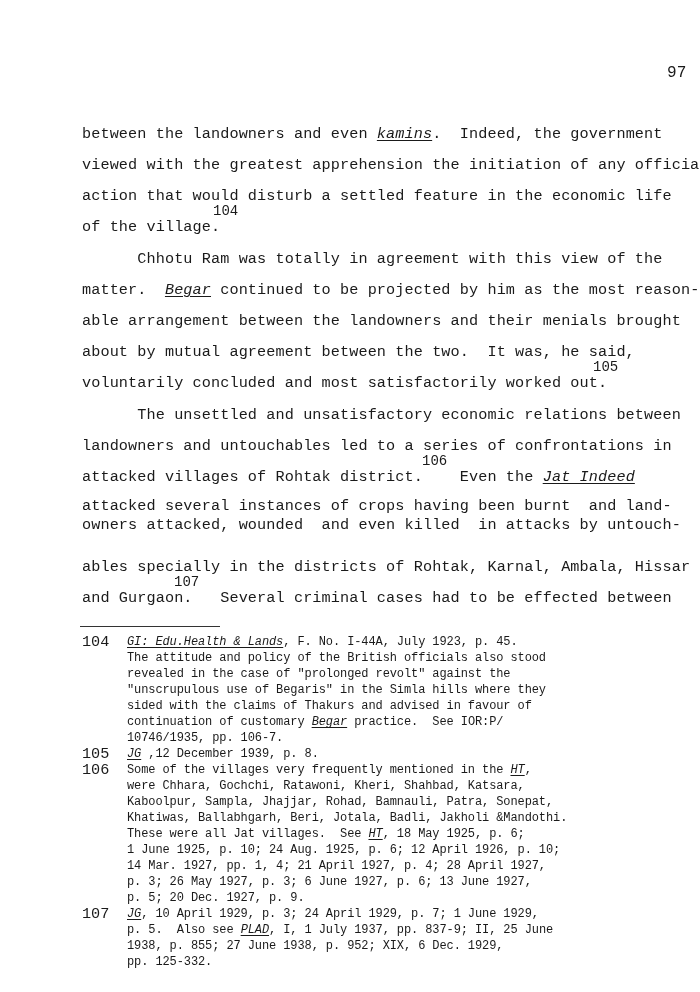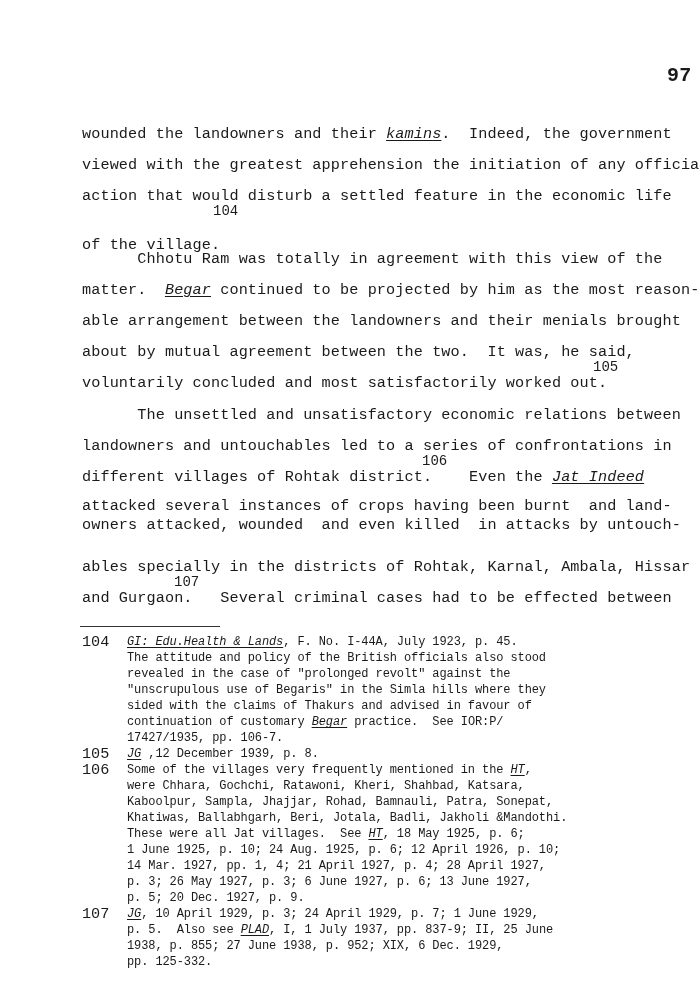--- a/index.html
+++ b/index.html
@@ -12,23 +12,22 @@
     height: 992px;
     position: relative;
     overflow: hidden;
     font-family: "Liberation Mono", "DejaVu Sans Mono", monospace;
     color: #1a1a1a;
   }
   .page-number {
     position: absolute;
     left: 667px;
     top: 64px;
-    font-size: 20px;
+    font-size: 16px;
     letter-spacing: 0.2px;
-    font-weight: bold;
   }
   .body-text {
     position: absolute;
     left: 82px;
     top: 0;
     width: 620px;
   }
   .line {
     position: absolute;
     left: 0;
@@ -67,56 +66,56 @@
     white-space: pre;
     letter-spacing: -0.1px;
   }
 </style>
 </head>
 <body>
 
 <div class="page-number">97</div>
 
 <div class="body-text">
-  <div class="line" style="top:125px"><span>wounded the landowners and their </span><u>kamins</u><span>.  Indeed, the government</span></div>
+  <div class="line" style="top:125px"><span>between the landowners and even </span><u>kamins</u><span>.  Indeed, the government</span></div>
   <div class="line" style="top:156px"><span>viewed with the greatest apprehension the initiation of any official</span></div>
   <div class="line" style="top:187px"><span>action that would disturb a settled feature in the economic life</span></div>
   <div class="fnref" style="left:131px;top:204px">104</div>
-  <div class="line" style="top:236px"><span>of the village.</span></div>
+  <div class="line" style="top:218px"><span>of the village.</span></div>
 
   <div class="line" style="top:250px"><span>      Chhotu Ram was totally in agreement with this view of the</span></div>
   <div class="line" style="top:281px"><span>matter.  </span><u>Begar</u><span> continued to be projected by him as the most reason-</span></div>
   <div class="line" style="top:312px"><span>able arrangement between the landowners and their menials brought</span></div>
   <div class="line" style="top:343px"><span>about by mutual agreement between the two.  It was, he said,</span></div>
   <div class="fnref" style="left:511px;top:360px">105</div>
   <div class="line" style="top:374px"><span>voluntarily concluded and most satisfactorily worked out.</span></div>
 
   <div class="line" style="top:406px"><span>      The unsettled and unsatisfactory economic relations between</span></div>
   <div class="line" style="top:437px"><span>landowners and untouchables led to a series of confrontations in</span></div>
   <div class="fnref" style="left:340px;top:454px">106</div>
-  <div class="line" style="top:468px"><span>different villages of Rohtak district.    Even the </span><u>Jat Indeed</u></div>
+  <div class="line" style="top:468px"><span>attacked villages of Rohtak district.    Even the </span><u>Jat Indeed</u></div>
   <div class="line" style="top:497px"><span>attacked several instances of crops having been burnt  and land-</span></div>
   <div class="line" style="top:516px"><span>owners attacked, wounded  and even killed  in attacks by untouch-</span></div>
   <div class="line" style="top:558px"><span>ables specially in the districts of Rohtak, Karnal, Ambala, Hissar</span></div>
   <div class="fnref" style="left:92px;top:575px">107</div>
   <div class="line" style="top:589px"><span>and Gurgaon.   Several criminal cases had to be effected between</span></div>
 </div>
 
 <div class="rule"></div>
 
 <div>
 
   <div class="fn-num" style="top:634px">104</div>
   <div class="fn-line" style="top:634px"><u>GI: Edu.Health &amp; Lands</u><span>, F. No. I-44A, July 1923, p. 45.</span></div>
   <div class="fn-line" style="top:650px"><span>The attitude and policy of the British officials also stood</span></div>
   <div class="fn-line" style="top:666px"><span>revealed in the case of "prolonged revolt" against the</span></div>
   <div class="fn-line" style="top:682px"><span>"unscrupulous use of Begaris" in the Simla hills where they</span></div>
   <div class="fn-line" style="top:698px"><span>sided with the claims of Thakurs and advised in favour of</span></div>
   <div class="fn-line" style="top:714px"><span>continuation of customary </span><u>Begar</u><span> practice.  See IOR:P/</span></div>
-  <div class="fn-line" style="top:730px"><span>17427/1935, pp. 106-7.</span></div>
+  <div class="fn-line" style="top:730px"><span>10746/1935, pp. 106-7.</span></div>
 
   <div class="fn-num" style="top:746px">105</div>
   <div class="fn-line" style="top:746px"><u>JG</u><span> ,12 December 1939, p. 8.</span></div>
 
   <div class="fn-num" style="top:762px">106</div>
   <div class="fn-line" style="top:762px"><span>Some of the villages very frequently mentioned in the </span><u>HT</u><span>,</span></div>
   <div class="fn-line" style="top:778px"><span>were Chhara, Gochchi, Ratawoni, Kheri, Shahbad, Katsara,</span></div>
   <div class="fn-line" style="top:794px"><span>Kaboolpur, Sampla, Jhajjar, Rohad, Bamnauli, Patra, Sonepat,</span></div>
   <div class="fn-line" style="top:810px"><span>Khatiwas, Ballabhgarh, Beri, Jotala, Badli, Jakholi &amp;Mandothi.</span></div>
   <div class="fn-line" style="top:826px"><span>These were all Jat villages.  See </span><u>HT</u><span>, 18 May 1925, p. 6;</span></div>

